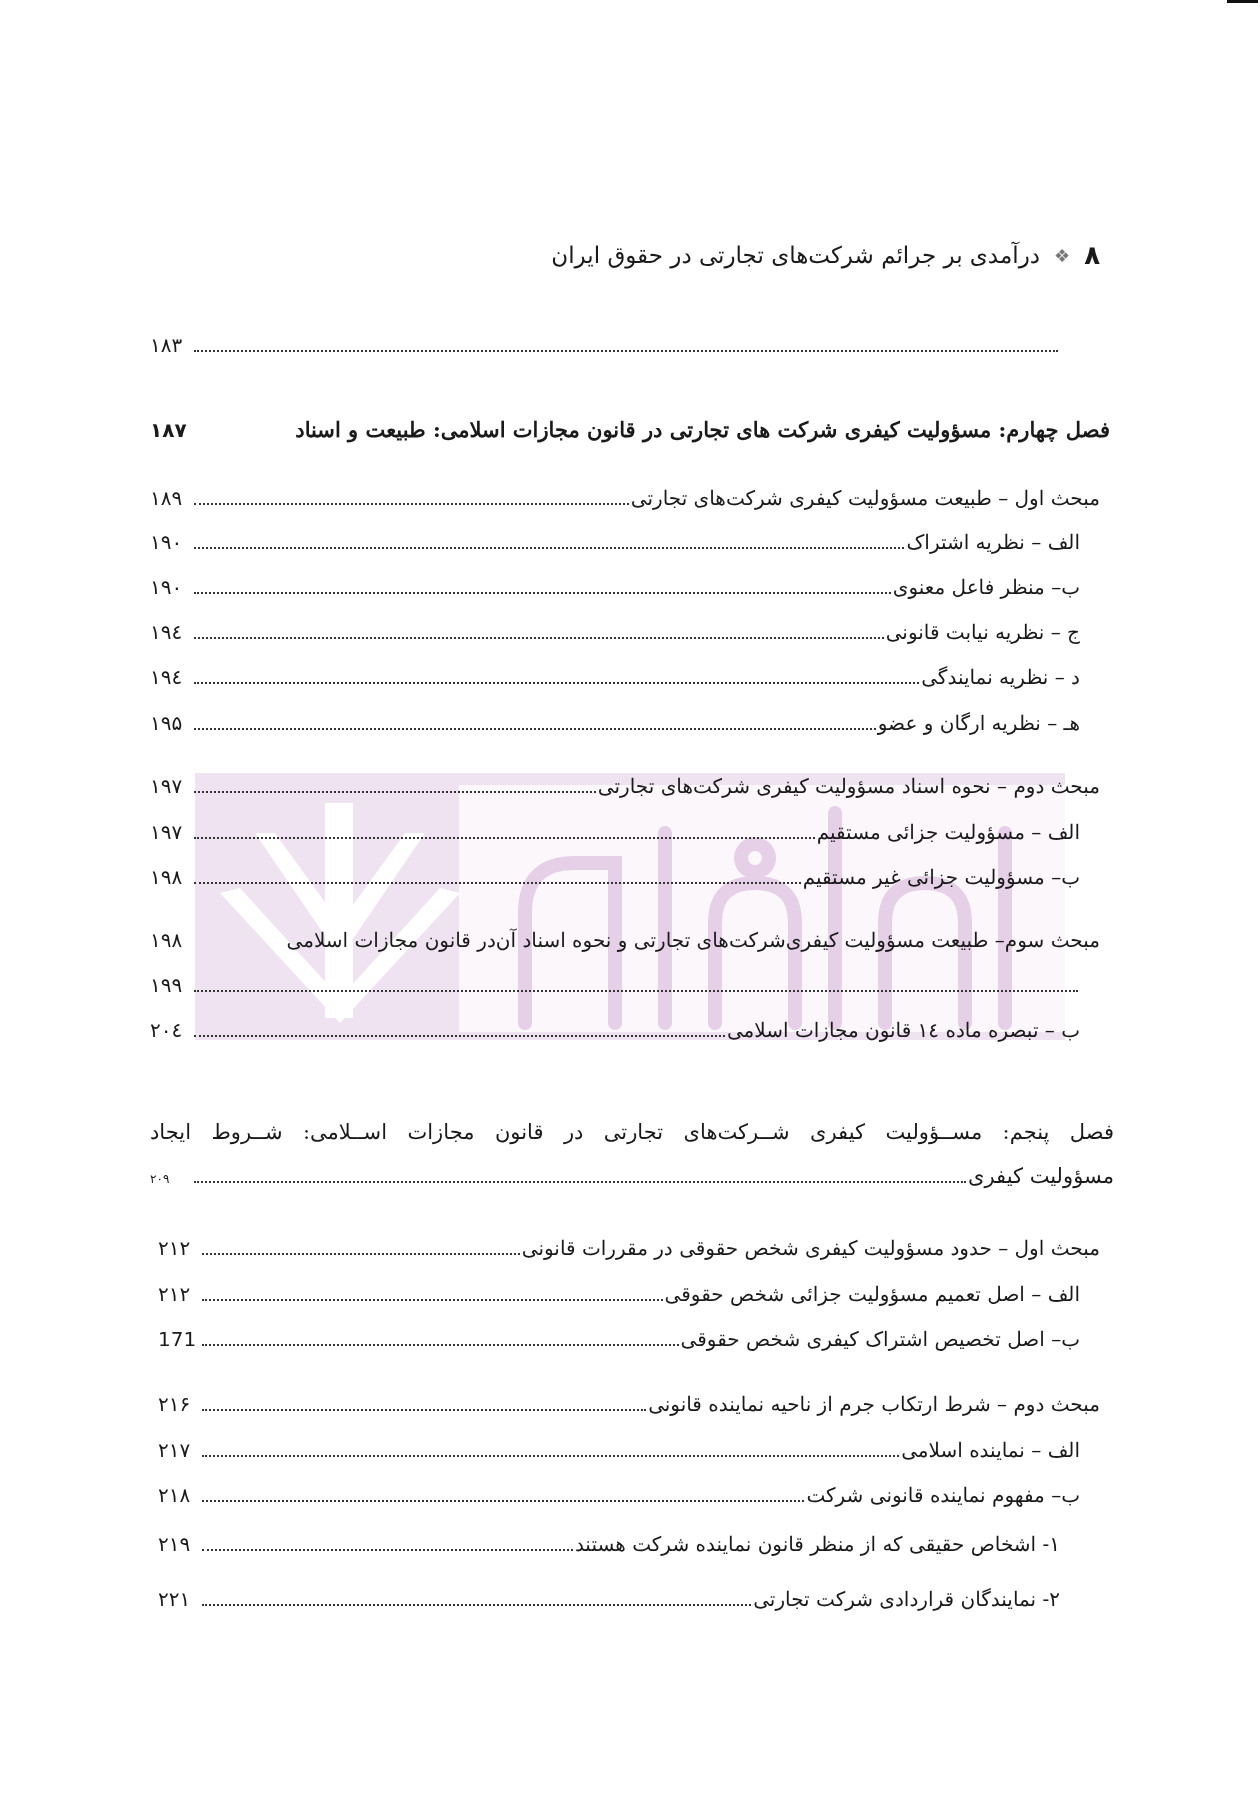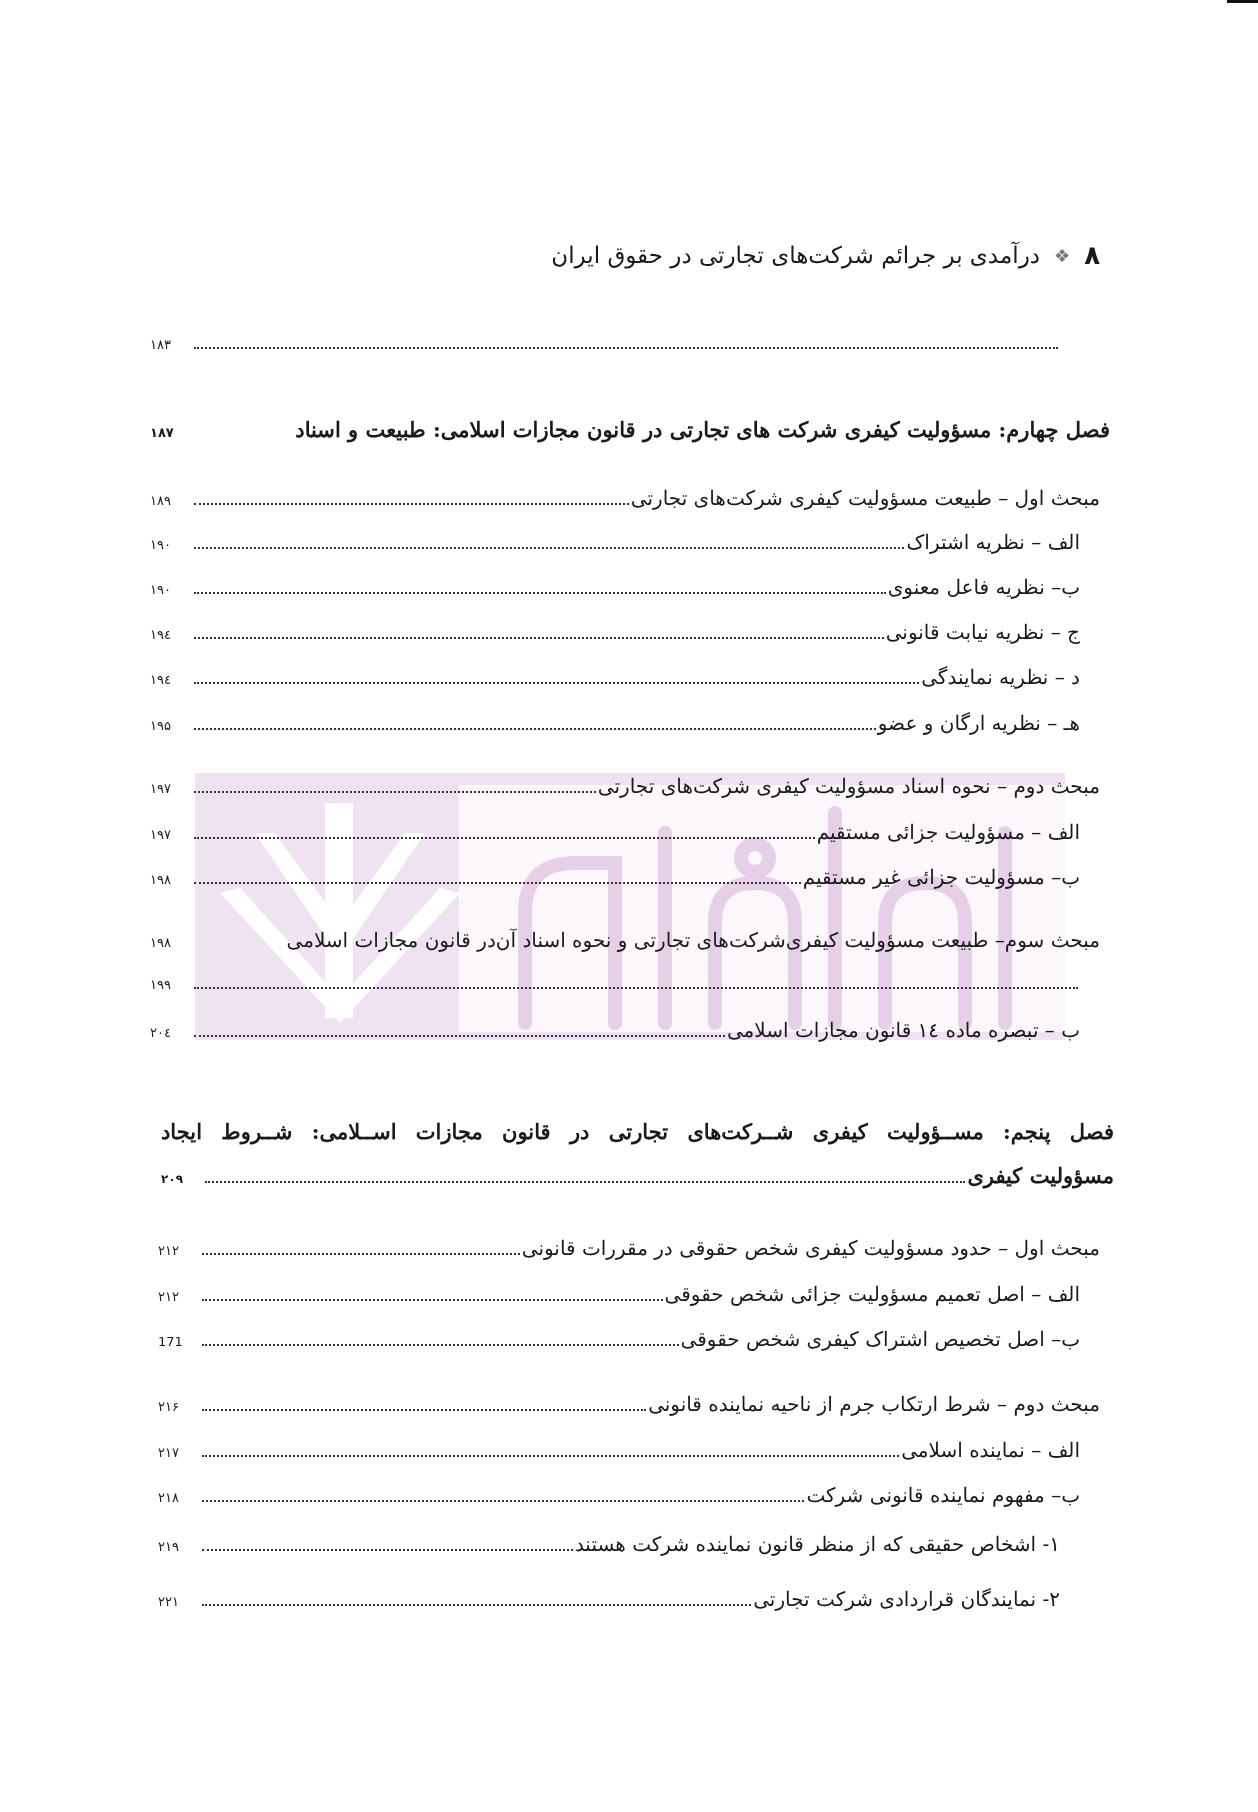--- a/index.html
+++ b/index.html
@@ -90,34 +90,34 @@
   .toc-line .leader {
     flex: 1 1 auto;
     border-bottom: 2px dotted #333;
     margin: 0 2px 6px 2px;
     min-width: 20px;
   }
   .toc-line .leader.none { border-bottom: none; }
   .toc-line .num {
     flex: 0 0 auto;
     font-family: "DejaVu Sans", sans-serif;
-    font-size: 13px;
+    font-size: 20px;
     width: 42px;
     text-align: left;
   }
   .toc-line.chapter {
     font-weight: bold;
     font-size: 21px;
   }
   .toc-line.chapter .num { font-weight: bold; }
   .chapter-wrap {
     position: absolute;
     right: -14px;
-    left: 11px;
-    font-weight: bold;
+    left: 0;
+    font-weight: normal;
     font-size: 21px;
     line-height: 44px;
     direction: rtl;
   }
   .chapter-wrap .line1 {
     text-align: justify;
     text-align-last: justify;
     white-space: nowrap;
   }
   .chapter-wrap .line2 {
@@ -188,21 +188,21 @@
     <span class="title">مبحث اول – طبیعت مسؤولیت کیفری شرکت‌های تجارتی</span>
     <span class="leader"></span>
     <span class="num">۱۸۹</span>
   </div>
   <div class="toc-line sub" style="top:528px;">
     <span class="title">الف – نظریه اشتراک</span>
     <span class="leader"></span>
     <span class="num">۱۹۰</span>
   </div>
   <div class="toc-line sub" style="top:573px;">
-    <span class="title">ب– نظریه فاعل معنوی</span>
+    <span class="title">ب– منظر فاعل معنوی</span>
     <span class="leader"></span>
     <span class="num">۱۹۰</span>
   </div>
   <div class="toc-line sub" style="top:618px;">
     <span class="title">ج – نظریه نیابت قانونی</span>
     <span class="leader"></span>
     <span class="num">۱۹٤</span>
   </div>
   <div class="toc-line sub" style="top:663px;">
     <span class="title">د – نظریه نمایندگی</span>

